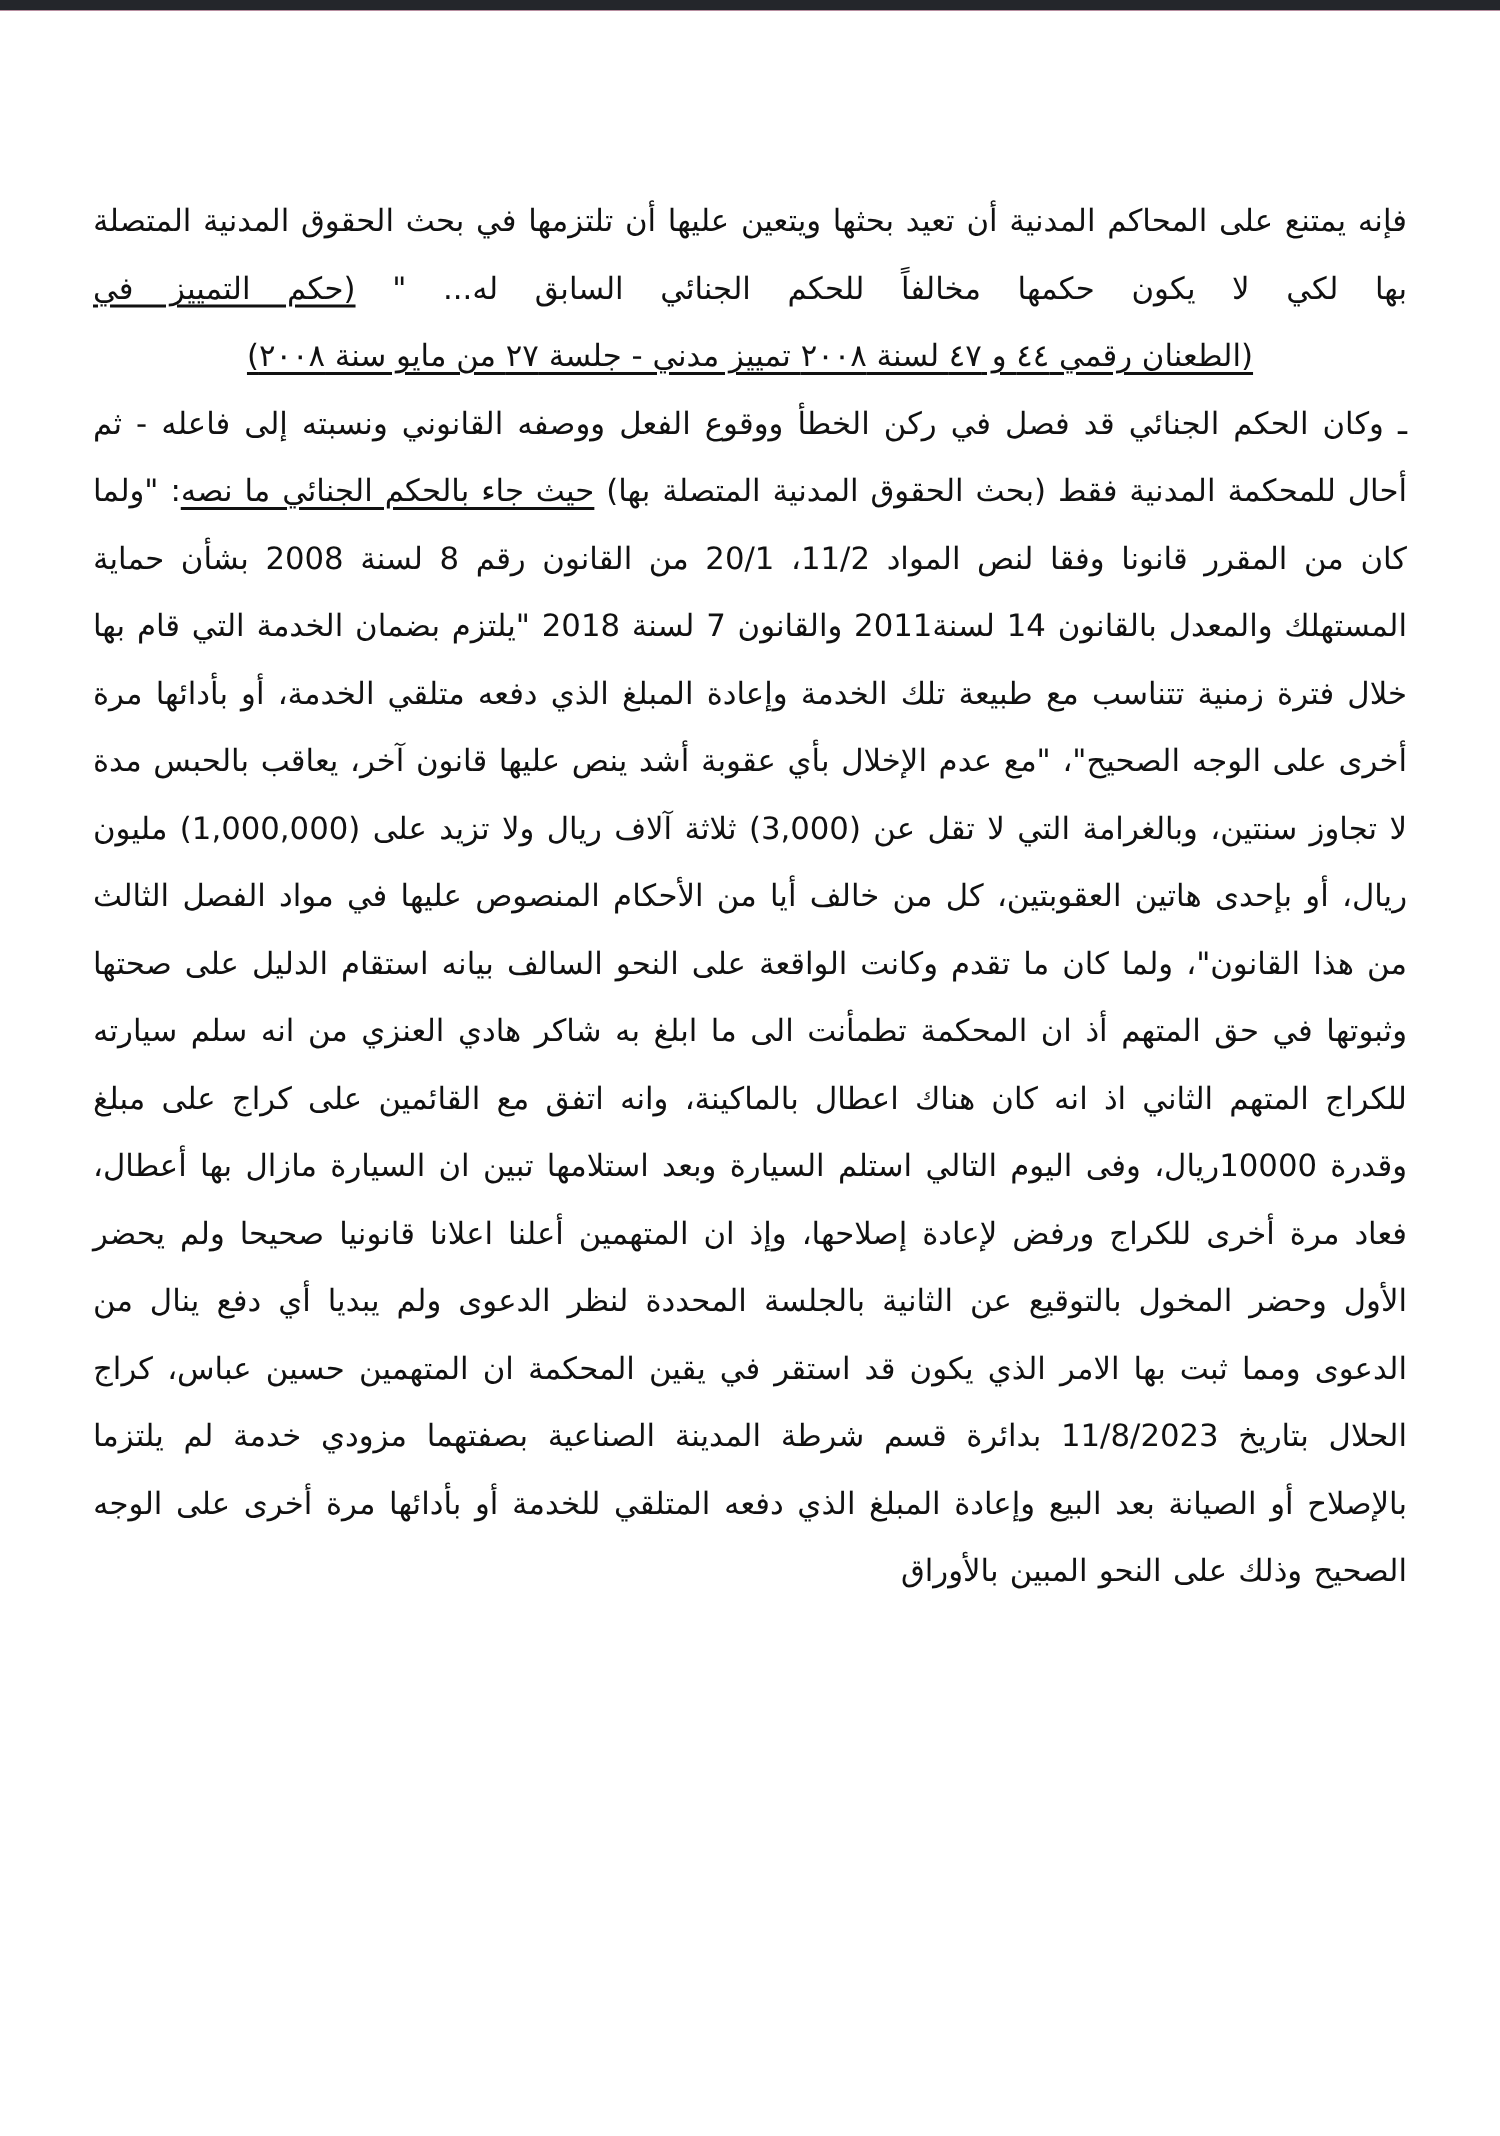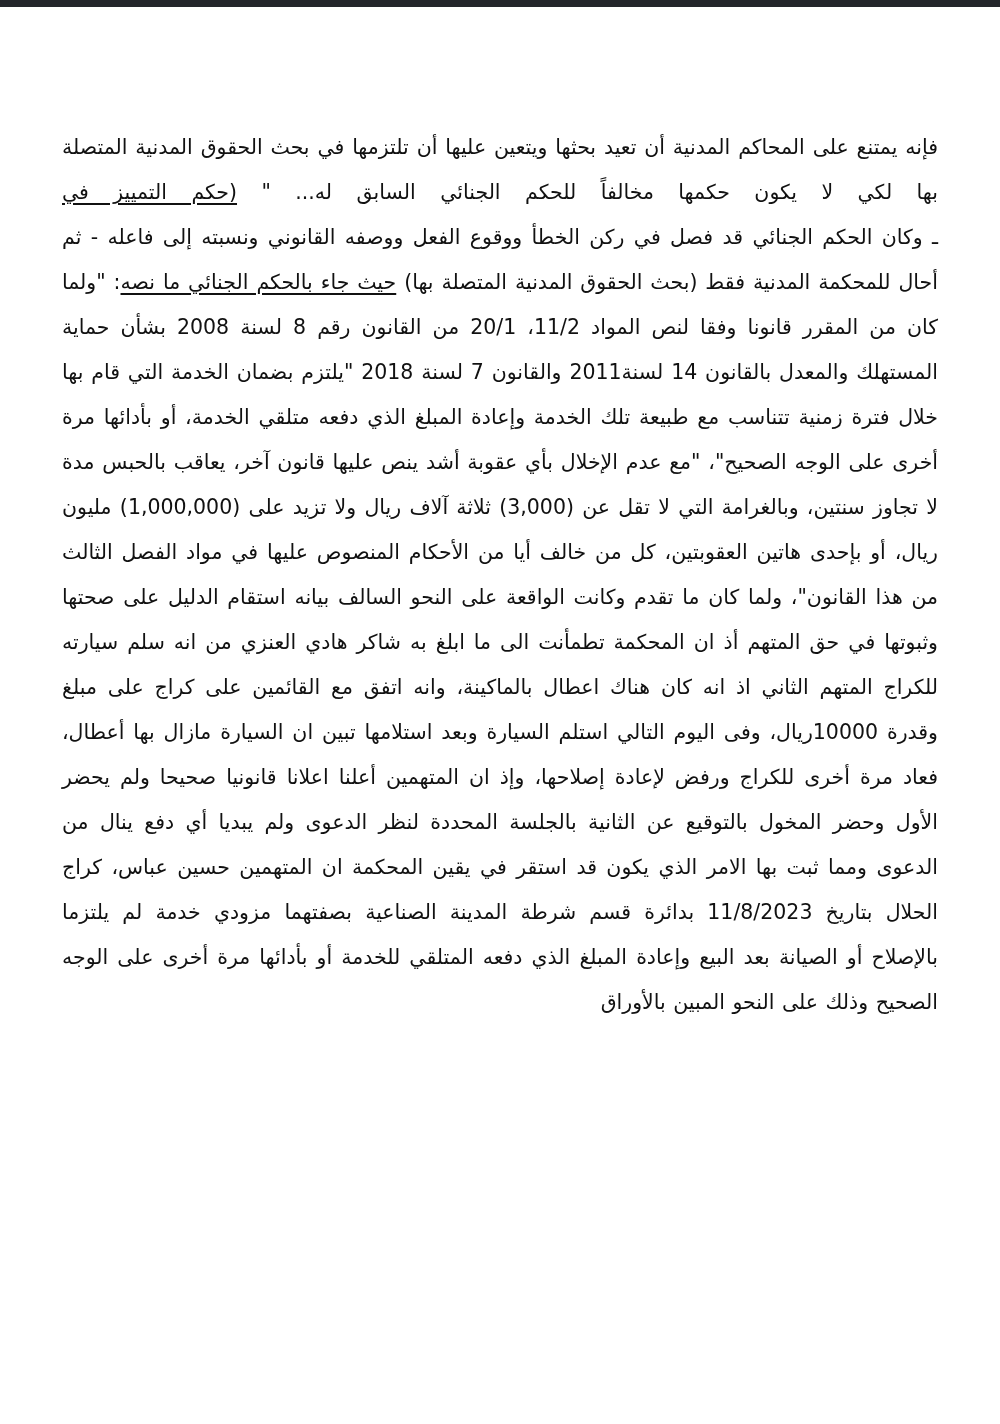--- a/index.html
+++ b/index.html
@@ -120,20 +120,21 @@
 <div class="viewer">
 
   <div class="top-chrome"></div>
 
   <div class="page">
 
     <div class="doc-body">
 
       <p class="para"><span>فإنه يمتنع على المحاكم المدنية أن تعيد بحثها ويتعين عليها أن تلتزمها في بحث الحقوق المدنية المتصلة بها لكي لا يكون حكمها مخالفاً للحكم الجنائي السابق له... " </span><span class="u">(حكم التمييز في</span></p>
 
+      <p class="cite-line"><span class="u">(الطعنان رقمي ٤٤ و ٤٧ لسنة ٢٠٠٨ تمييز مدني - جلسة ٢٧ من مايو سنة ٢٠٠٨)</span></p>
 
       <p class="para last-natural"><span>ـ  وكان الحكم الجنائي قد فصل في ركن الخطأ ووقوع الفعل ووصفه القانوني ونسبته إلى فاعله - ثم أحال للمحكمة المدنية فقط (بحث الحقوق المدنية المتصلة بها) </span><span class="u">حيث جاء بالحكم الجنائي ما نصه</span><span>: "ولما كان من المقرر قانونا وفقا لنص المواد 11/2، 20/1 من القانون رقم 8 لسنة 2008 بشأن حماية المستهلك والمعدل بالقانون 14 لسنة2011 والقانون 7 لسنة 2018 "يلتزم بضمان الخدمة التي قام بها خلال فترة زمنية تتناسب مع طبيعة تلك الخدمة وإعادة المبلغ الذي دفعه متلقي الخدمة، أو بأدائها مرة أخرى على الوجه الصحيح"، "مع عدم الإخلال بأي عقوبة أشد ينص عليها قانون آخر، يعاقب بالحبس مدة لا تجاوز سنتين، وبالغرامة التي لا تقل عن (3,000) ثلاثة آلاف ريال ولا تزيد على (1,000,000) مليون ريال، أو بإحدى هاتين العقوبتين، كل من خالف أيا من الأحكام المنصوص عليها في مواد الفصل الثالث من هذا القانون"، ولما كان ما تقدم وكانت الواقعة على النحو السالف بيانه استقام الدليل على صحتها وثبوتها في حق المتهم أذ ان المحكمة تطمأنت الى ما ابلغ به شاكر هادي العنزي من انه سلم سيارته للكراج المتهم الثاني اذ انه كان هناك اعطال بالماكينة، وانه اتفق مع القائمين على كراج على مبلغ وقدرة 10000ريال، وفى اليوم التالي استلم السيارة وبعد استلامها تبين ان السيارة مازال بها أعطال، فعاد مرة أخرى للكراج ورفض لإعادة إصلاحها، وإذ ان المتهمين أعلنا اعلانا قانونيا صحيحا ولم يحضر الأول وحضر المخول بالتوقيع عن الثانية بالجلسة المحددة لنظر الدعوى ولم يبديا أي دفع ينال من الدعوى ومما ثبت بها الامر الذي يكون قد استقر في يقين المحكمة ان المتهمين حسين عباس، كراج الحلال بتاريخ 11/8/2023 بدائرة قسم شرطة المدينة الصناعية بصفتهما مزودي خدمة لم يلتزما بالإصلاح أو الصيانة بعد البيع وإعادة المبلغ الذي دفعه المتلقي للخدمة أو بأدائها مرة أخرى على الوجه الصحيح وذلك على النحو المبين بالأوراق</span></p>
 
     </div>
 
     <div class="page-number">5</div>
 
     <div class="watermark">خمسات</div>
 
   </div>

